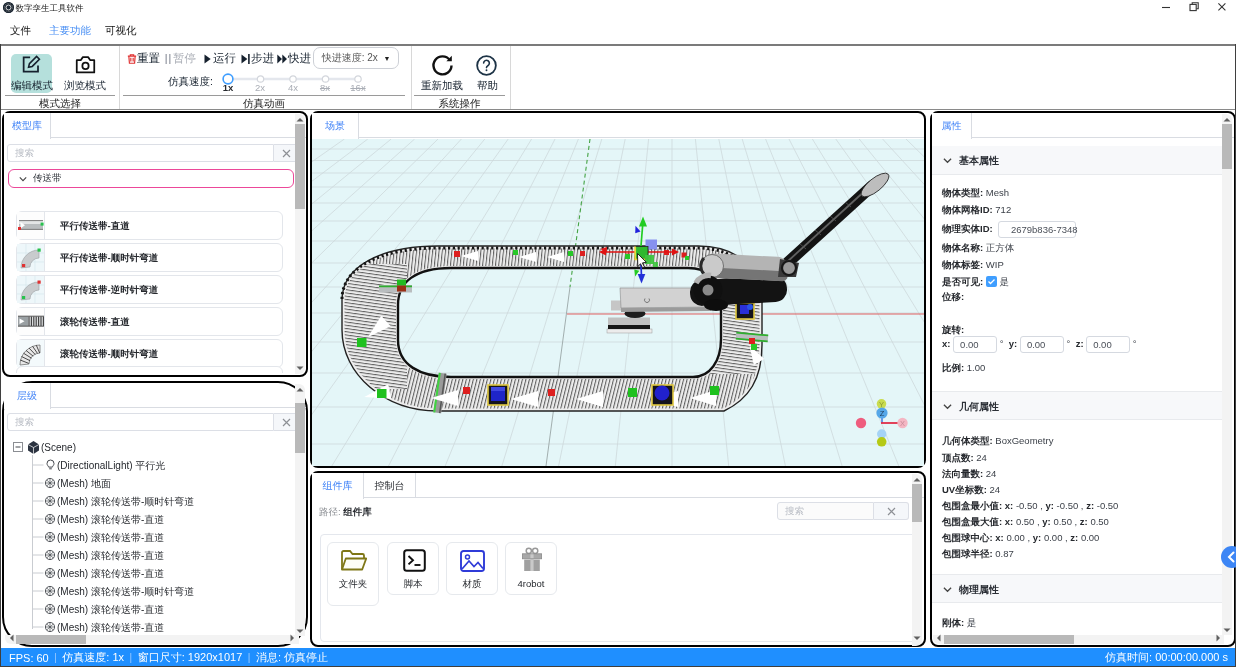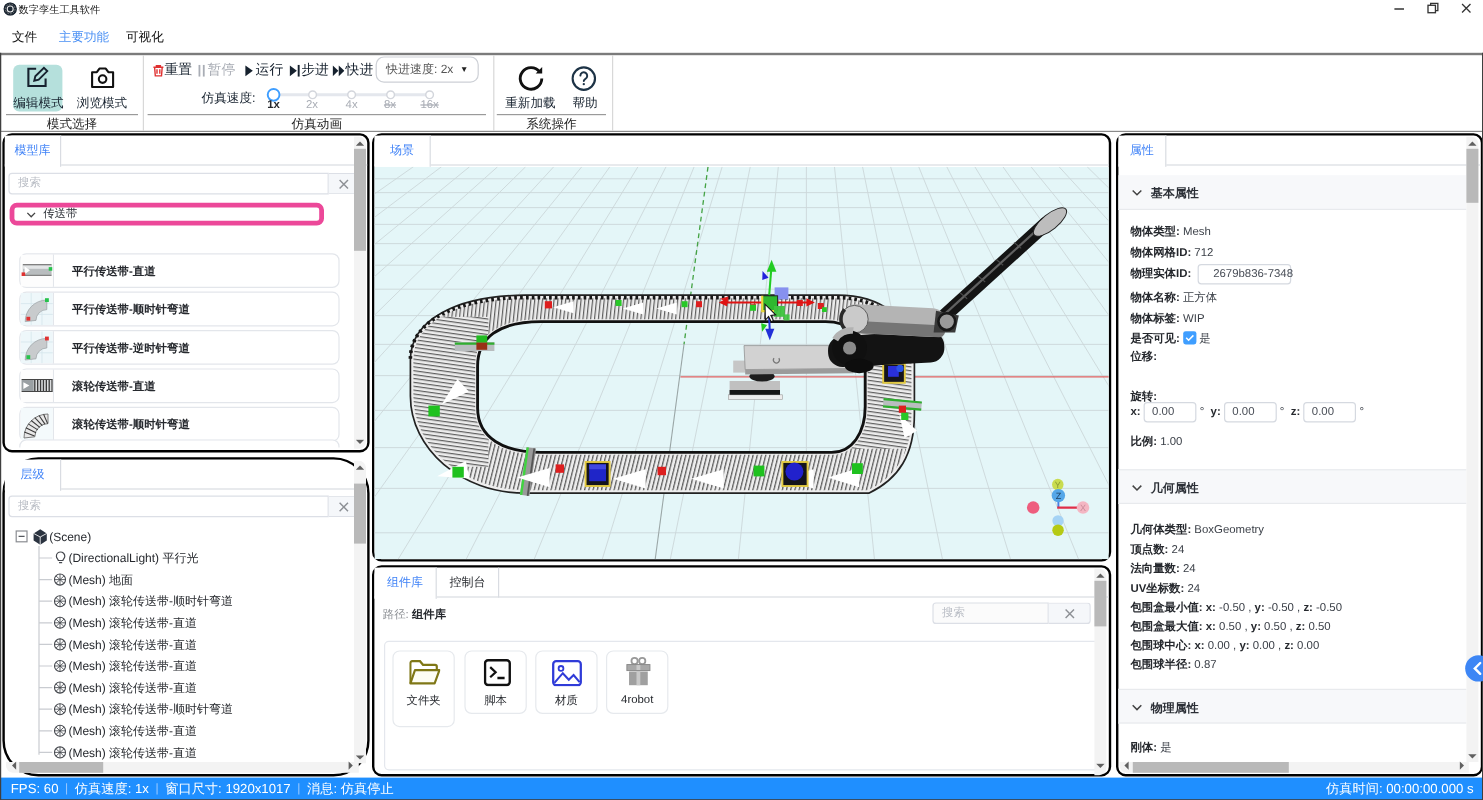--- a/index.html
+++ b/index.html
@@ -160,21 +160,21 @@
       <div class="tab active" style="left:0;width:47px;border-right:1px solid #d9dce2">模型库</div>
     </div>
   <div class="searchwrap" style="left:3px;top:31px;width:292px;">
     <div class="searchinput" style="width:267px">搜索</div>
     <div class="searchclear" style="width:25px">
         <svg width="9" height="9" viewBox="0 0 9 9">
           <path d="M1 1l7 7M8 1l-7 7" stroke="#8d9095" stroke-width="1.2"></path>
         </svg>
       </div>
   </div>
-  <div style="position:absolute;left:4px;top:56px;width:262px;height:19px;border:4px solid #ec4899;border-radius:6px;font-size:9.5px;color:#2b2f36;display:flex;align-items:center;">
+  <div style="position:absolute;left:4px;top:56px;width:286px;height:19px;border:1px solid #ec4899;border-radius:6px;font-size:9.5px;color:#2b2f36;display:flex;align-items:center;">
     <svg width="8" height="8" viewBox="0 0 10 10" style="margin:0 6px 0 10px">
         <path d="M1 3l4 4 4-4" fill="none" stroke="#444" stroke-width="1.4"></path>
       </svg>传送带
   </div>
   <div class="libitem" style="top:98px">
     <div class="libthumb"><svg width="28" height="27" viewBox="0 0 28 27">
       <rect width="28" height="27" fill="#fdfdfd"></rect>
       <rect x="2" y="9" width="24" height="8" fill="#b9bdbf"></rect>
           <rect x="2" y="9" width="24" height="3" fill="#e3e5e6"></rect>
       <path d="M2 8.6h24M2 17.4h24" stroke="#555" stroke-width="0.8"></path>

